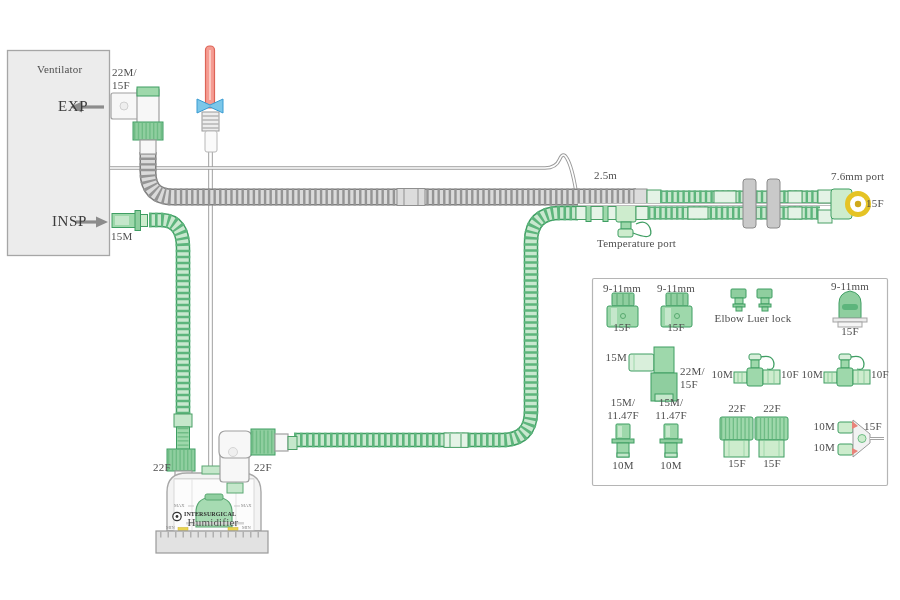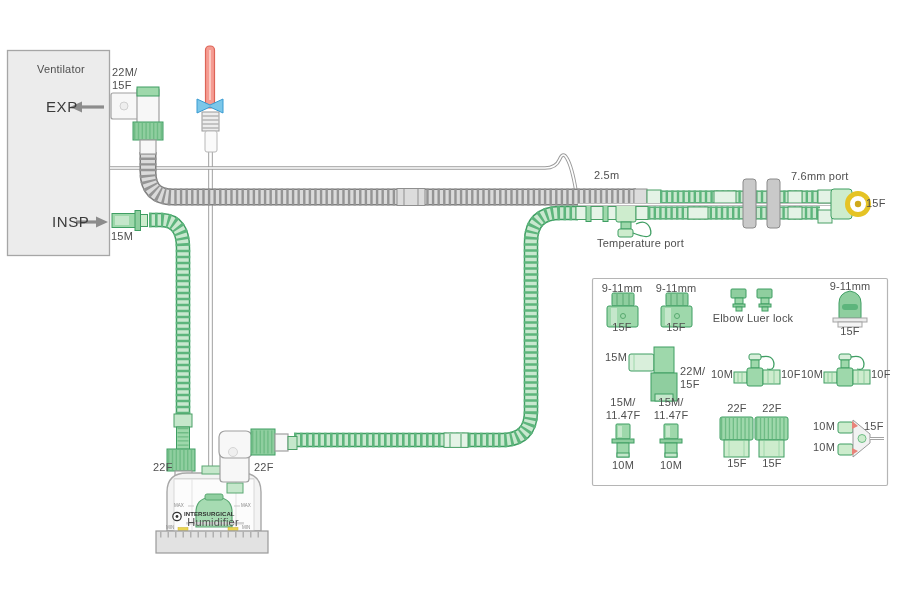--- a/index.html
+++ b/index.html
@@ -1,17 +1,17 @@
 <!DOCTYPE html>
 <html><head>
 <meta charset="utf-8">
 <style>
   html,body{margin:0;padding:0;background:#fff}
   .stage{position:relative;width:900px;height:600px;background:#fff;
-         font-family:Liberation Sans, sans-serif;overflow:hidden}
+         font-family:Liberation Serif, serif;overflow:hidden}
   svg.art{position:absolute;left:0;top:0}
   .lbl{position:absolute;font-size:11px;color:#4f4f4f;letter-spacing:.2px;line-height:1.18;white-space:nowrap}
   .ctr{transform:translateX(-50%)}
   .rgt{transform:translateX(-100%)}
   .big{font-size:15px;color:#3b3b3b;letter-spacing:.6px}
   .ml{white-space:pre-line}
   .tiny{font-size:4.5px;color:#8a8a8a;letter-spacing:0}
   .brand{font-size:6px;font-weight:700;color:#2e2e2e;letter-spacing:.1px}
   
   .tg1{fill:none;stroke:#7e7e7e;stroke-width:17}
@@ -312,28 +312,28 @@
       <polygon points="14,2 20,7 14,10" fill="#e8837a"></polygon>
       <polygon points="14,29 20,32 14,36" fill="#e8837a"></polygon>
       <circle cx="24" cy="19.5" r="4" fill="#cdeccd" stroke="#6fbc85"></circle>
       <line x1="32" y1="19.5" x2="46" y2="19.5" stroke="#9a9a9a" stroke-width="3"></line>
       <line x1="32" y1="19.5" x2="46" y2="19.5" stroke="#ffffff" stroke-width="1.2"></line>
     </g>
   </g>
 </svg>
 
 <div class="lbl" style="left:37px;top:63px">Ventilator</div>
-<div class="lbl big" style="left:46px;top:98px">EXP</div>
+<div class="lbl big" style="left:58px;top:98px">EXP</div>
 <div class="lbl big" style="left:52px;top:213px">INSP</div>
 <div class="lbl ml" style="left:112px;top:66px">22M/
 15F</div>
 <div class="lbl" style="left:111px;top:230px">15M</div>
 
 <div class="lbl" style="left:594px;top:169px">2.5m</div>
-<div class="lbl" style="left:791px;top:170px">7.6mm port</div>
+<div class="lbl" style="left:831px;top:170px">7.6mm port</div>
 <div class="lbl" style="left:866px;top:197px">15F</div>
 <div class="lbl" style="left:597px;top:237px">Temperature port</div>
 <div class="lbl" style="left:153px;top:461px">22F</div>
 <div class="lbl" style="left:254px;top:461px">22F</div>
 
 <div class="lbl ctr" style="left:213px;top:516px">Humidifier</div>
 <div class="lbl brand" style="left:184px;top:511px">INTERSURGICAL</div>
 <div class="lbl tiny" style="left:174px;top:503px">MAX</div>
 <div class="lbl tiny" style="left:241px;top:503px">MAX</div>
 <div class="lbl tiny" style="left:166px;top:525px">MIN</div>

